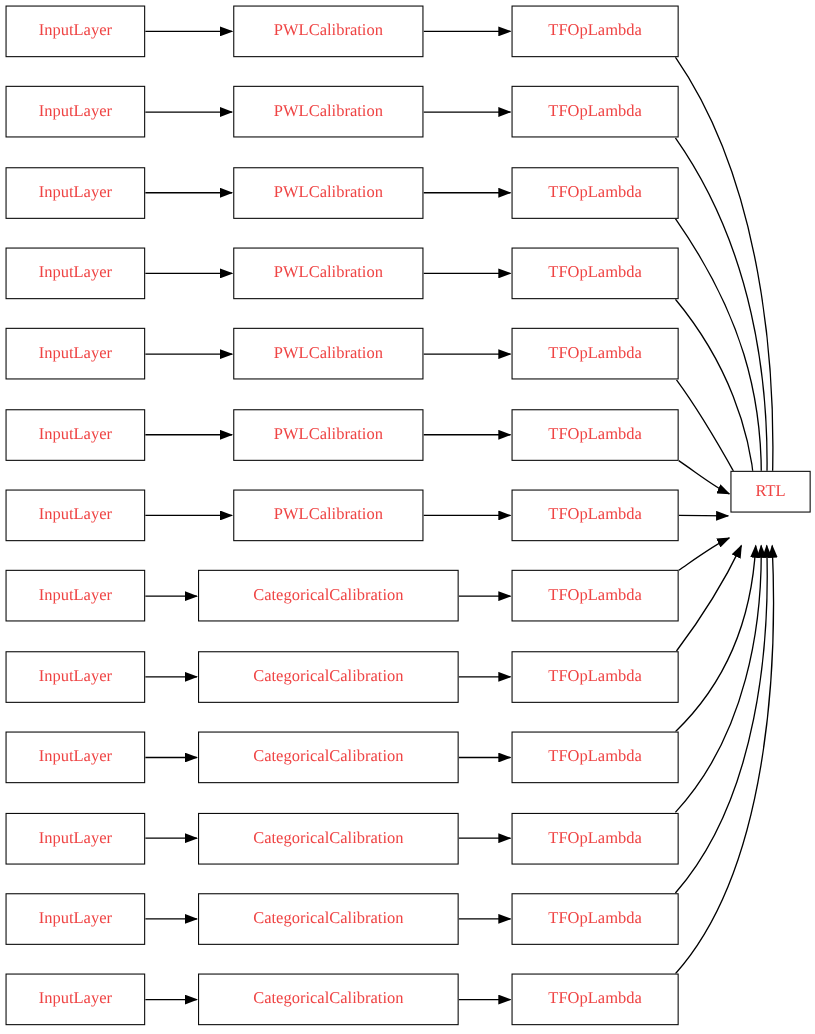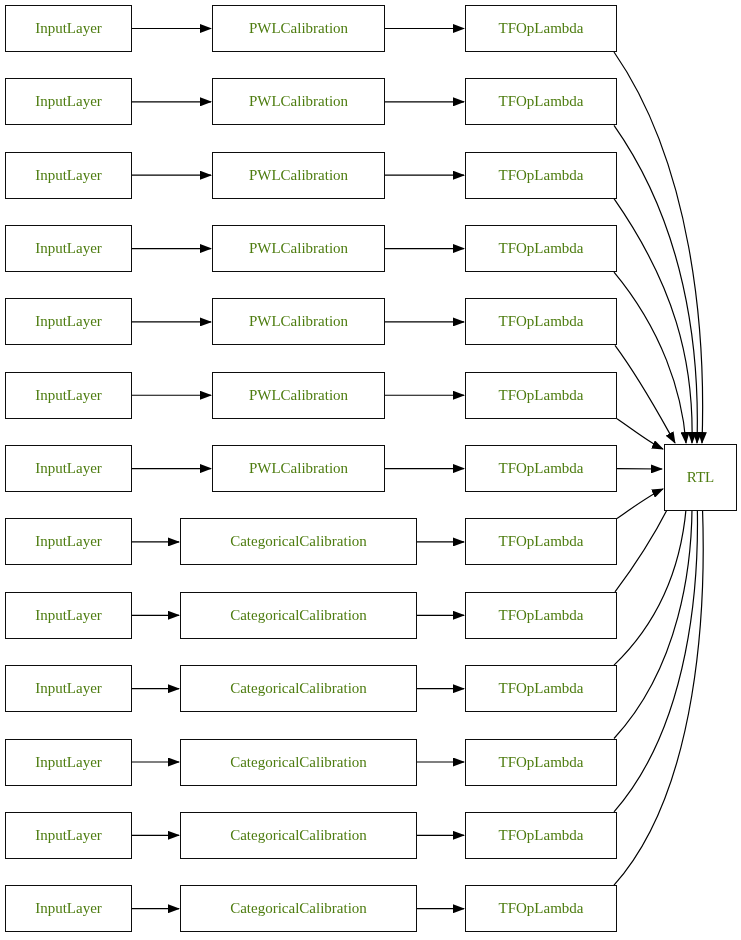--- a/index.html
+++ b/index.html
@@ -24,21 +24,21 @@
   }
   .node {
     position: absolute;
     box-sizing: border-box;
     background: #ffffff;
     border: 1.3px solid #0d0d0d;
     display: flex;
     align-items: center;
     justify-content: center;
     font-size: 15px;
-    color: #4d7c0f;
+    color: #ef4444;
     white-space: nowrap;
     line-height: 1;
   }
 </style>
 </head>
 <body>
 
 <div class="canvas">
   <svg class="edge-layer" id="edge-layer" viewBox="0 0 741 940" xmlns="http://www.w3.org/2000/svg">
     <defs>
@@ -202,16 +202,16 @@
         <span>InputLayer</span>
       </div>
       <div class="node" style="left: 180px; top: 885.2px; width: 237px; height: 47px;">
         <span>CategoricalCalibration</span>
       </div>
       <div class="node" style="left: 465px; top: 885.2px; width: 152px; height: 47px;">
         <span>TFOpLambda</span>
       </div>
     </div>
 
-  <div class="node" id="rtl-node" style="left:664px; top:444px; width:73px; height:67px;">
+  <div class="node" id="rtl-node" style="left:664px; top:428px; width:73px; height:38px;">
     <span>RTL</span>
   </div>
 </div>
 
 </body></html>

